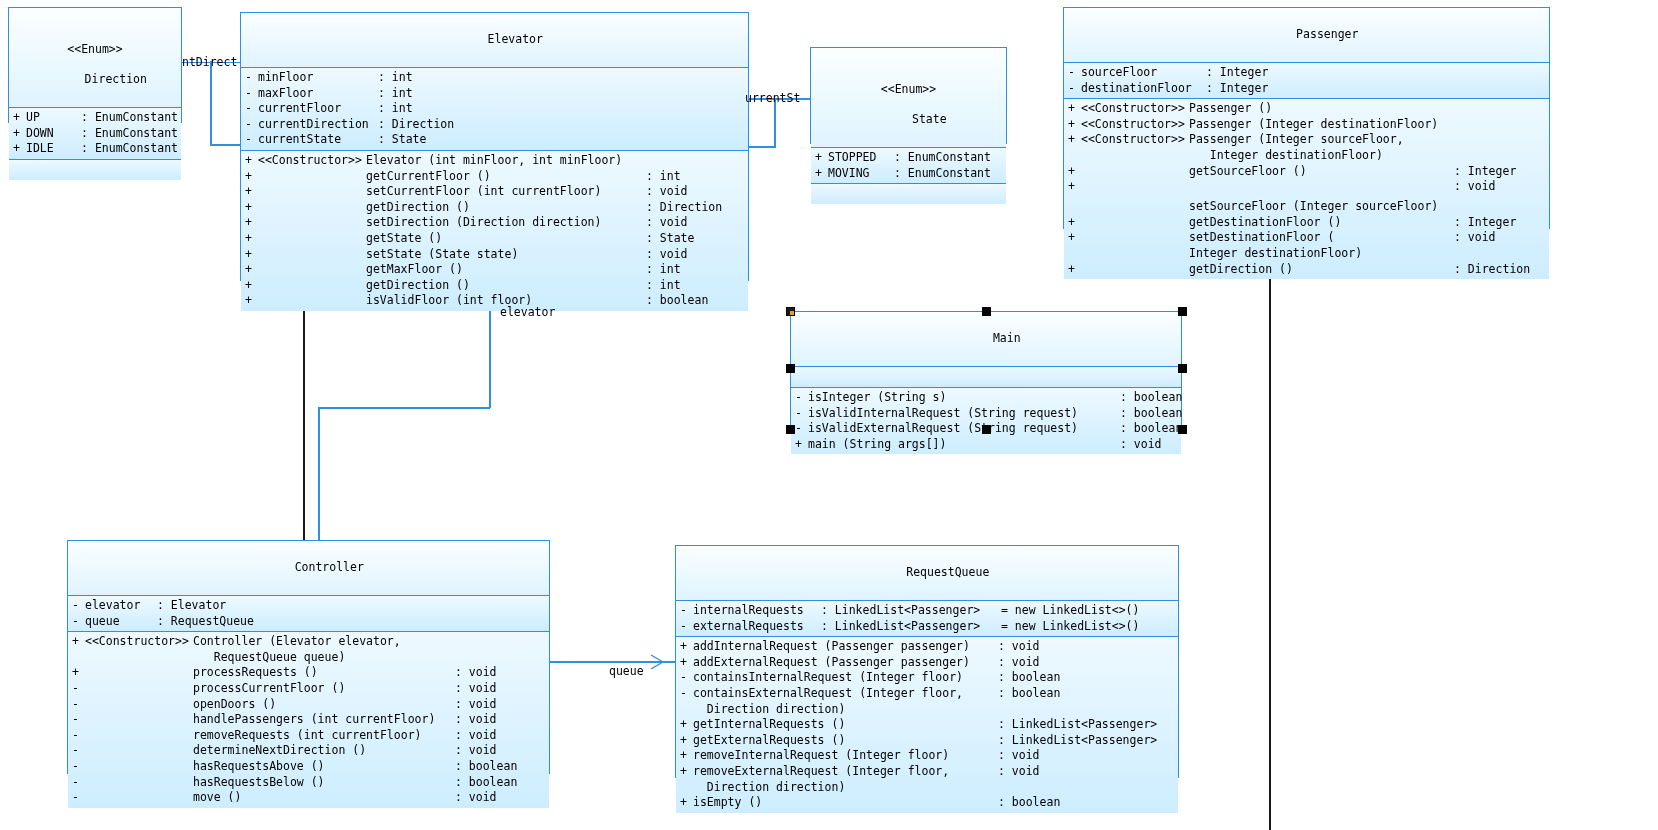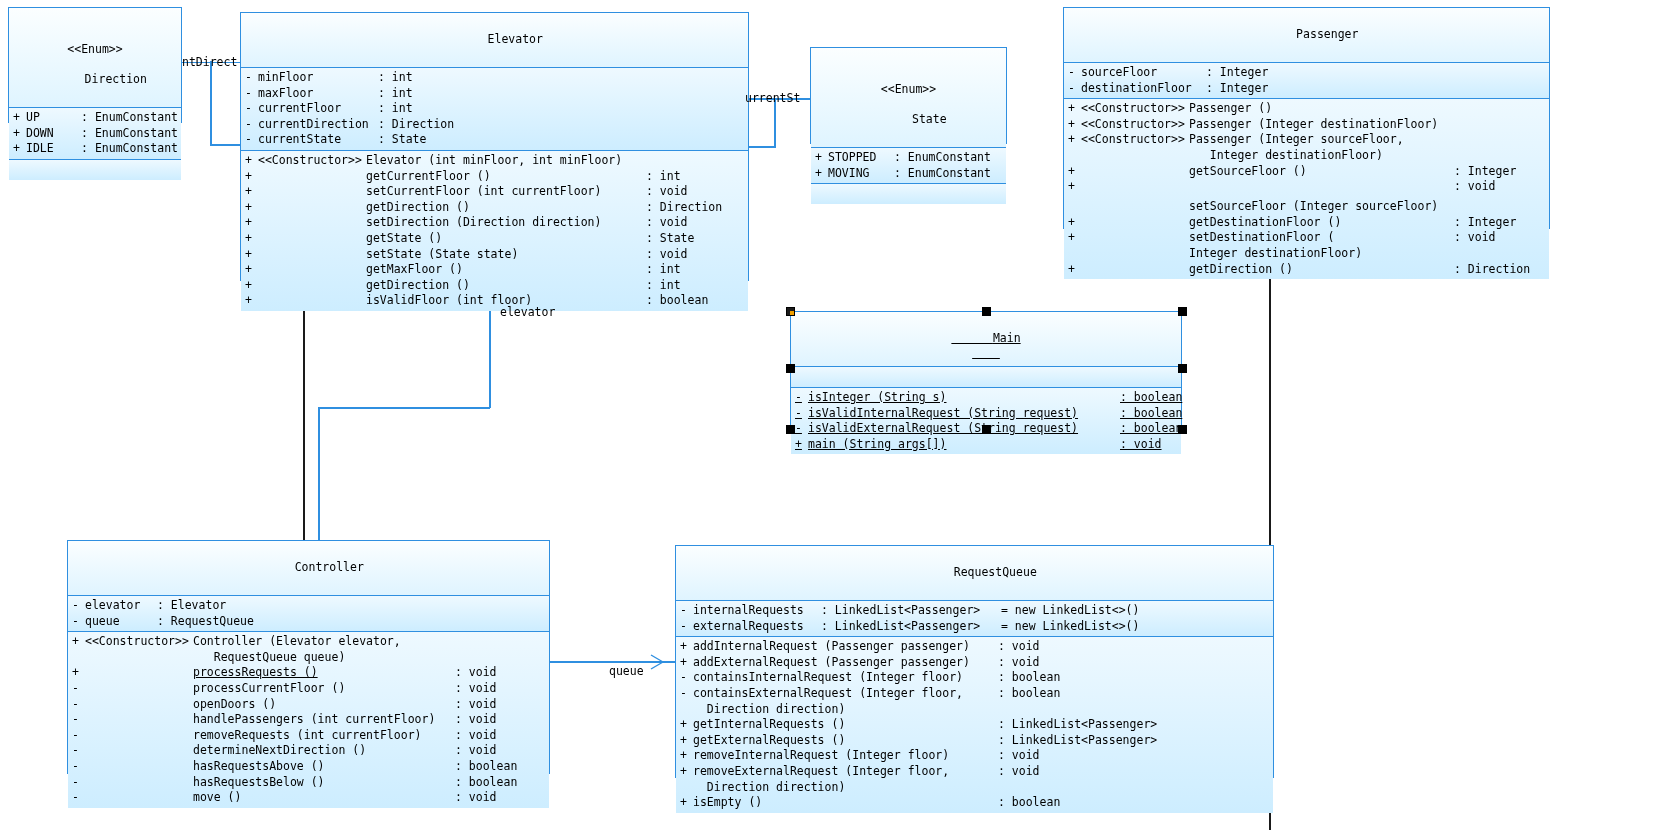--- a/index.html
+++ b/index.html
@@ -165,21 +165,21 @@
    Integer destinationFloor)</span><span class="rtype"></span></div>
         <div class="row"><span class="vis">+</span><span class="stereocol" style="width: 108px; flex: 0 0 108px;"></span><span class="sig" style="flex: 0 0 265px; width: 265px;">getSourceFloor ()</span><span class="rtype">: Integer</span></div>
         <div class="row"><span class="vis">+</span><span class="stereocol" style="width: 108px; flex: 0 0 108px;"></span><span class="sig" style="flex: 0 0 265px; width: 265px; margin-top: 20px;">setSourceFloor (Integer sourceFloor)</span><span class="rtype">: void</span></div>
         <div class="row"><span class="vis">+</span><span class="stereocol" style="width: 108px; flex: 0 0 108px;"></span><span class="sig" style="flex: 0 0 265px; width: 265px;">getDestinationFloor ()</span><span class="rtype">: Integer</span></div>
         <div class="row"><span class="vis">+</span><span class="stereocol" style="width: 108px; flex: 0 0 108px;"></span><span class="sig" style="flex: 0 0 265px; width: 265px;">setDestinationFloor (
 Integer destinationFloor)</span><span class="rtype">: void</span></div>
         <div class="row"><span class="vis">+</span><span class="stereocol" style="width: 108px; flex: 0 0 108px;"></span><span class="sig" style="flex: 0 0 265px; width: 265px;">getDirection ()</span><span class="rtype">: Direction</span></div>
       </div>
   </div>
 
-  <div class="umlbox" style="left:790px;top:311px;width:392px;height:119px;text-decoration:underline;">
+  <div class="umlbox" style="left:790px;top:311px;width:392px;height:119px;">
     <div class="titlebar">
       <span>Main</span>
     </div>
     <div class="compartment empty"></div>
     <div class="compartment">
         <div class="row"><span class="vis">-</span><span class="sig" style="flex: 0 0 312px; width: 312px;">isInteger (String s)</span><span class="rtype">: boolean</span></div>
         <div class="row"><span class="vis">-</span><span class="sig" style="flex: 0 0 312px; width: 312px;">isValidInternalRequest (String request)</span><span class="rtype">: boolean</span></div>
         <div class="row"><span class="vis">-</span><span class="sig" style="flex: 0 0 312px; width: 312px;">isValidExternalRequest (String request)</span><span class="rtype">: boolean</span></div>
         <div class="row"><span class="vis">+</span><span class="sig" style="flex: 0 0 312px; width: 312px;">main (String args[])</span><span class="rtype">: void</span></div>
       </div>
@@ -197,33 +197,33 @@
     <div class="titlebar">
       <span>Controller</span>
     </div>
     <div class="compartment">
         <div class="row"><span class="vis">-</span><span class="sig" style="flex: 0 0 72px; width: 72px;">elevator</span><span class="rtype">: Elevator</span></div>
         <div class="row"><span class="vis">-</span><span class="sig" style="flex: 0 0 72px; width: 72px;">queue</span><span class="rtype">: RequestQueue</span></div>
       </div>
     <div class="compartment">
         <div class="row"><span class="vis">+</span><span class="stereocol" style="width: 108px; flex: 0 0 108px;">&lt;&lt;Constructor&gt;&gt;</span><span class="sig" style="flex: 0 0 262px; width: 262px;">Controller (Elevator elevator,
    RequestQueue queue)</span><span class="rtype"></span></div>
-        <div class="row"><span class="vis">+</span><span class="stereocol" style="width: 108px; flex: 0 0 108px;"></span><span class="sig" style="flex: 0 0 262px; width: 262px; text-decoration: underline;">processRequests ()</span><span class="rtype">: void</span></div>
+        <div class="row"><span class="vis">+</span><span class="stereocol" style="width: 108px; flex: 0 0 108px;"></span><span class="sig" style="flex: 0 0 262px; width: 262px;">processRequests ()</span><span class="rtype">: void</span></div>
         <div class="row"><span class="vis">-</span><span class="stereocol" style="width: 108px; flex: 0 0 108px;"></span><span class="sig" style="flex: 0 0 262px; width: 262px;">processCurrentFloor ()</span><span class="rtype">: void</span></div>
         <div class="row"><span class="vis">-</span><span class="stereocol" style="width: 108px; flex: 0 0 108px;"></span><span class="sig" style="flex: 0 0 262px; width: 262px;">openDoors ()</span><span class="rtype">: void</span></div>
         <div class="row"><span class="vis">-</span><span class="stereocol" style="width: 108px; flex: 0 0 108px;"></span><span class="sig" style="flex: 0 0 262px; width: 262px;">handlePassengers (int currentFloor)</span><span class="rtype">: void</span></div>
         <div class="row"><span class="vis">-</span><span class="stereocol" style="width: 108px; flex: 0 0 108px;"></span><span class="sig" style="flex: 0 0 262px; width: 262px;">removeRequests (int currentFloor)</span><span class="rtype">: void</span></div>
         <div class="row"><span class="vis">-</span><span class="stereocol" style="width: 108px; flex: 0 0 108px;"></span><span class="sig" style="flex: 0 0 262px; width: 262px;">determineNextDirection ()</span><span class="rtype">: void</span></div>
         <div class="row"><span class="vis">-</span><span class="stereocol" style="width: 108px; flex: 0 0 108px;"></span><span class="sig" style="flex: 0 0 262px; width: 262px;">hasRequestsAbove ()</span><span class="rtype">: boolean</span></div>
         <div class="row"><span class="vis">-</span><span class="stereocol" style="width: 108px; flex: 0 0 108px;"></span><span class="sig" style="flex: 0 0 262px; width: 262px;">hasRequestsBelow ()</span><span class="rtype">: boolean</span></div>
         <div class="row"><span class="vis">-</span><span class="stereocol" style="width: 108px; flex: 0 0 108px;"></span><span class="sig" style="flex: 0 0 262px; width: 262px;">move ()</span><span class="rtype">: void</span></div>
       </div>
   </div>
 
-  <div class="umlbox" style="left:675px;top:545px;width:599px;height:233px;">
+  <div class="umlbox" style="left:675px;top:545px;width:504px;height:233px;">
     <div class="titlebar">
       <span>RequestQueue</span>
     </div>
     <div class="compartment">
         <div class="row"><span class="vis">-</span><span class="sig" style="flex: 0 0 128px; width: 128px;">internalRequests</span><span class="rtype" style="flex: 0 0 180px; width: 180px;">: LinkedList&lt;Passenger&gt;</span><span class="initv">= new LinkedList&lt;&gt;()</span></div>
         <div class="row"><span class="vis">-</span><span class="sig" style="flex: 0 0 128px; width: 128px;">externalRequests</span><span class="rtype" style="flex: 0 0 180px; width: 180px;">: LinkedList&lt;Passenger&gt;</span><span class="initv">= new LinkedList&lt;&gt;()</span></div>
       </div>
     <div class="compartment">
         <div class="row"><span class="vis">+</span><span class="sig" style="flex: 0 0 305px; width: 305px;">addInternalRequest (Passenger passenger)</span><span class="rtype">: void</span></div>
         <div class="row"><span class="vis">+</span><span class="sig" style="flex: 0 0 305px; width: 305px;">addExternalRequest (Passenger passenger)</span><span class="rtype">: void</span></div>

